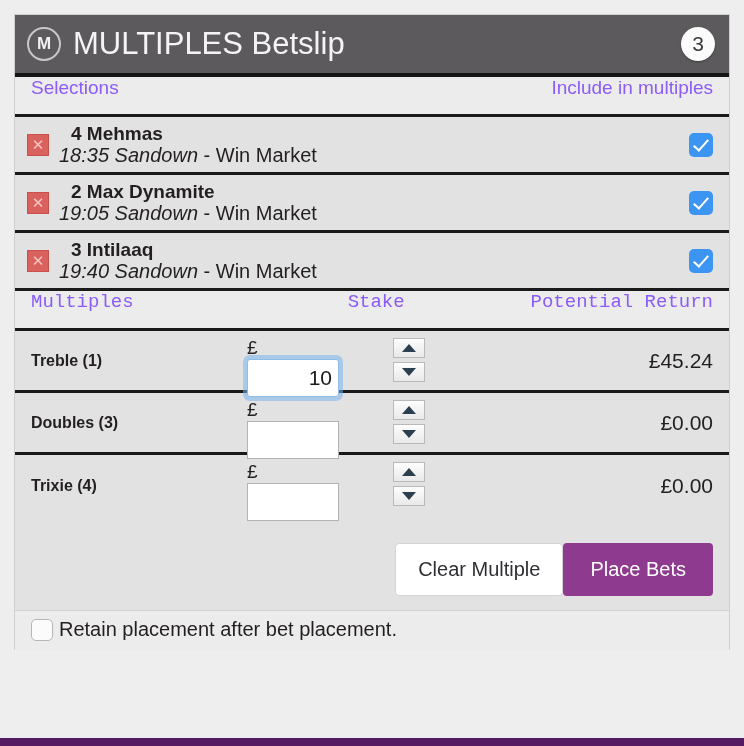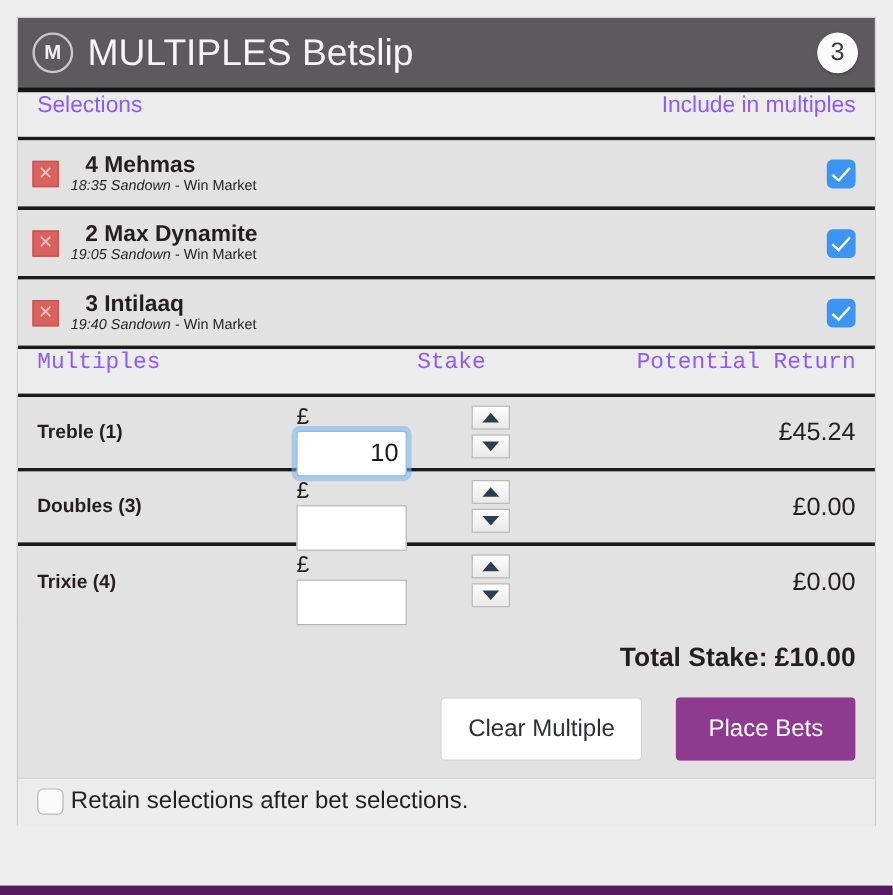--- a/index.html
+++ b/index.html
@@ -111,21 +111,21 @@
     font-family: "Liberation Sans", sans-serif;
   }
   .sel-text { flex: 1 1 auto; line-height: 1.12; }
   .sel-name {
     font-size: 19px;
     font-weight: bold;
     color: #231f20;
     margin-left: 12px;
   }
   .sel-meta {
-    font-size: 12px;
+    font-size: 20px;
     color: #231f20;
   }
   .sel-meta .ev { font-style: italic; }
   .chk {
     width: 24px; height: 24px;
     border-radius: 5px;
     background: #3c95f2;
     flex: 0 0 auto;
     position: relative;
     cursor: pointer;
@@ -233,21 +233,21 @@
     color: #231f20;
     padding: 6px 0;
   }
 
   
   .actions {
     background: #e2e2e2;
     display: flex;
     justify-content: flex-end;
     align-items: center;
-    gap: 28px;
+    gap: 0;
     padding: 10px 16px 14px 16px;
   }
   .btn {
     font-family: "Liberation Sans", sans-serif;
     font-size: 20px;
     border-radius: 4px;
     cursor: pointer;
     border: 1px solid transparent;
   }
   .btn-clear {
@@ -387,29 +387,28 @@
             <span class="tri-up"></span>
           </div>
         <div class="spin-btn">
             <span class="tri-down"></span>
           </div>
       </div>
       <div class="m-return">£0.00</div>
     </div>
 
     <div class="totals">
-      <div class="total-line">Total Stake: £10.00</div>
     </div>
 
     <div class="actions">
       <button class="btn btn-clear">Clear Multiple</button>
       <button class="btn btn-place">Place Bets</button>
     </div>
 
     <div class="retain">
       <div class="retain-box"></div>
-      <span class="retain-label">Retain selections after bet selections.</span>
+      <span class="retain-label">Retain placement after bet placement.</span>
     </div>
 
   </div>
 </div>
 
 <div class="bottom-bar"></div>
 
 </body></html>

